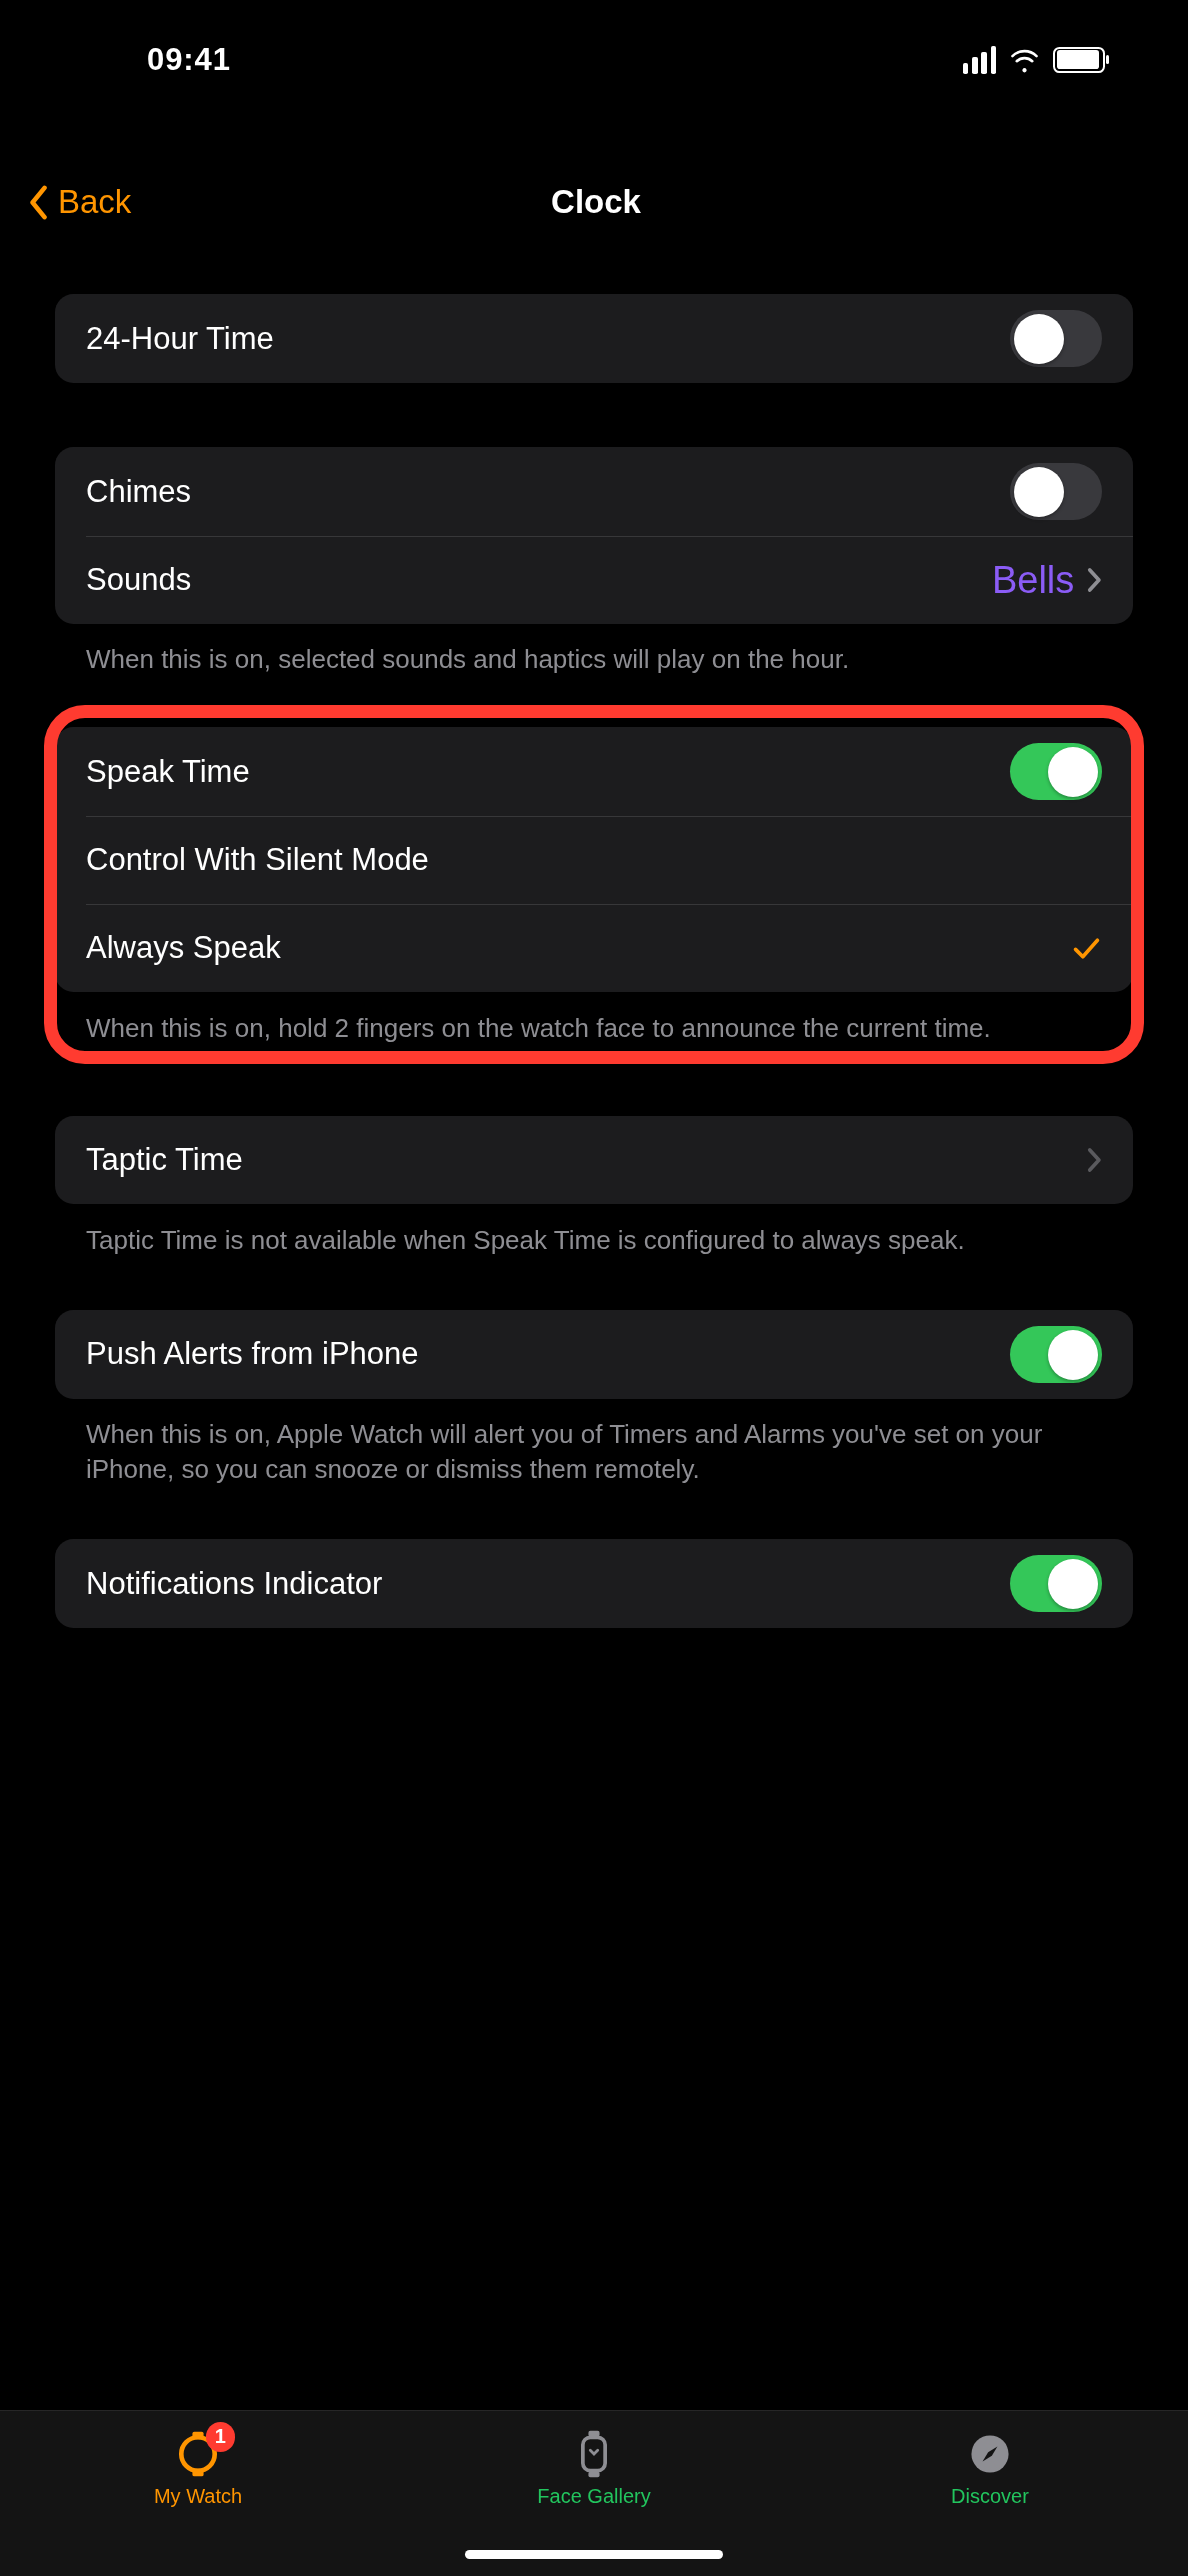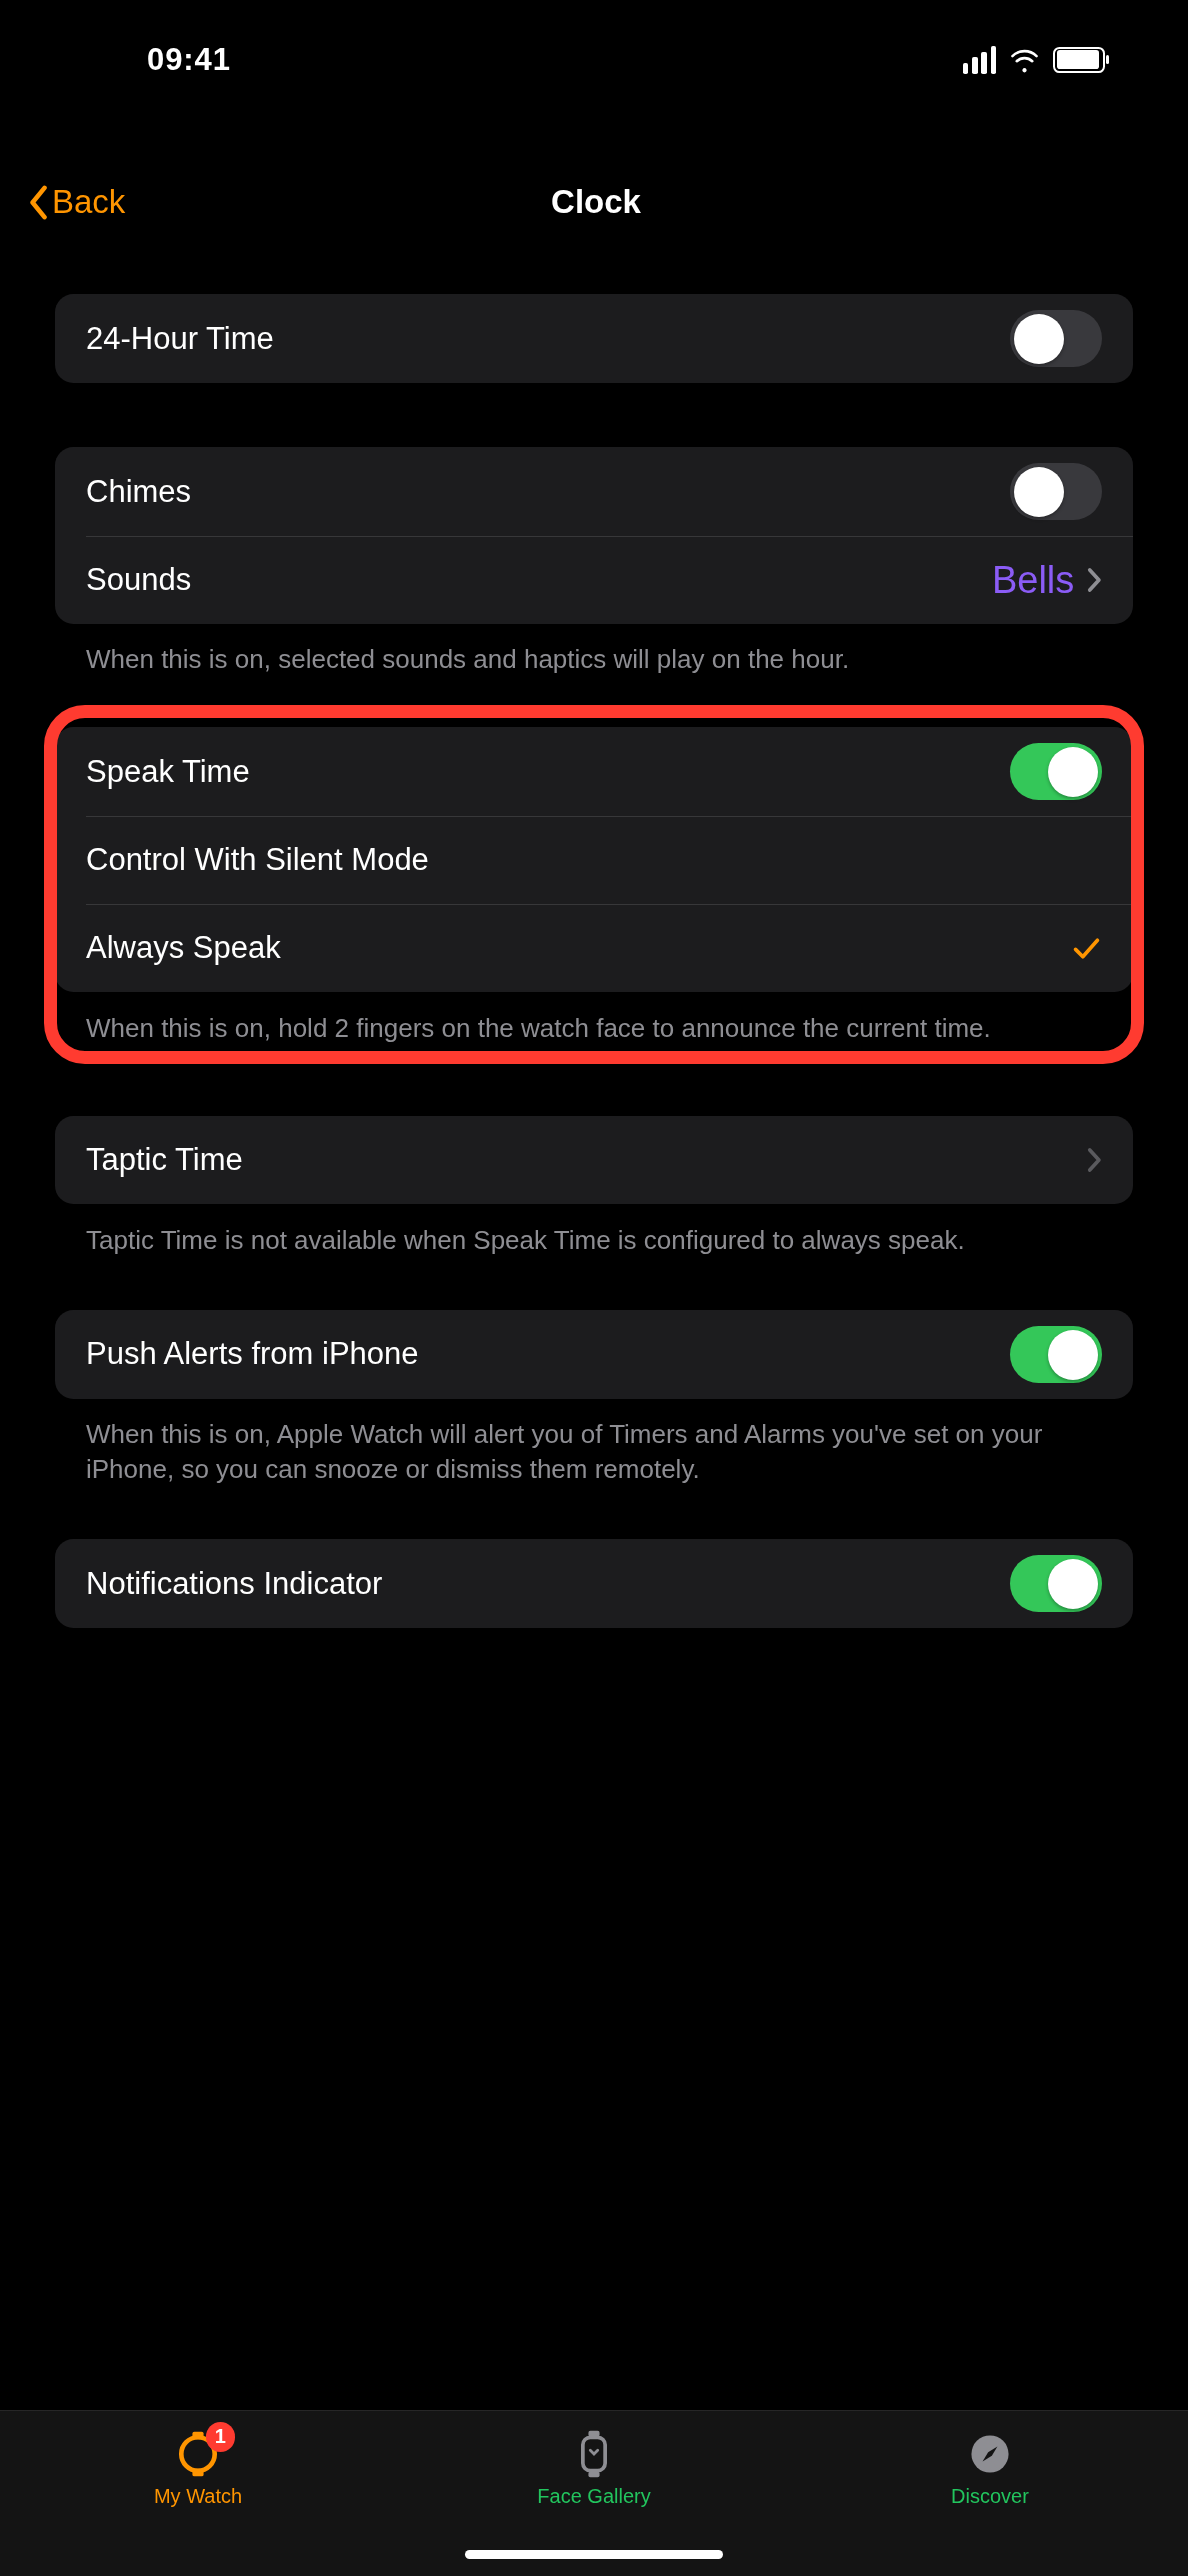--- a/index.html
+++ b/index.html
@@ -16,21 +16,21 @@
   .sig-bars span:nth-child(2) { height: 16.6px; }
   .sig-bars span:nth-child(3) { height: 22px; }
   .sig-bars span:nth-child(4) { height: 28px; }
   .wifi { width: 31px; height: 31px; }
   .battery { width: 52px; height: 26px; border: 2.8px solid #fff; border-radius: 6.4px; position: relative; }
   .battery::after { content:""; position: absolute; right: -6.4px; top: 6.4px; width: 3.7px; height: 9.2px; background: #fff; border-radius: 1.8px; }
   .battery .fill { position: absolute; left: 1.8px; top: 1.8px; bottom: 1.8px; right: 3.7px; background: #fff; border-radius: 2.8px; }
 
   
   .nav-bar { height: 92px; display: flex; align-items: center; position: relative; padding: 0 28px; margin-top: 55px; }
-  .back-btn { display: flex; align-items: center; gap: 2px; color: #ff9500; font-size: 33px; }
+  .back-btn { display: flex; align-items: center; gap: 8px; color: #ff9500; font-size: 33px; }
   .back-chevron { width: 22px; height: 35px; }
   .nav-title { position: absolute; left: 4px; right: 0; text-align: center; font-size: 33px; font-weight: 600; pointer-events: none; }
 
   
   .content { flex: 1; overflow: hidden; padding: 0 55px; margin-top: 46px; }
   .group { background: #1c1c1e; border-radius: 18.4px; overflow: hidden; }
   .row { display: flex; align-items: center; justify-content: space-between; padding: 16px 31px; min-height: 88px; position: relative; }
   .row + .row::before { content:""; position: absolute; top: 0; left: 31px; right: 0; height: 0.9px; background: rgba(255,255,255,0.12); }
   .row-label { font-size: 31px; font-weight: 400; color: #fff; }
   .row-value { font-size: 38px; color: #8b5cf6; display: flex; align-items: center; gap: 13px; }

